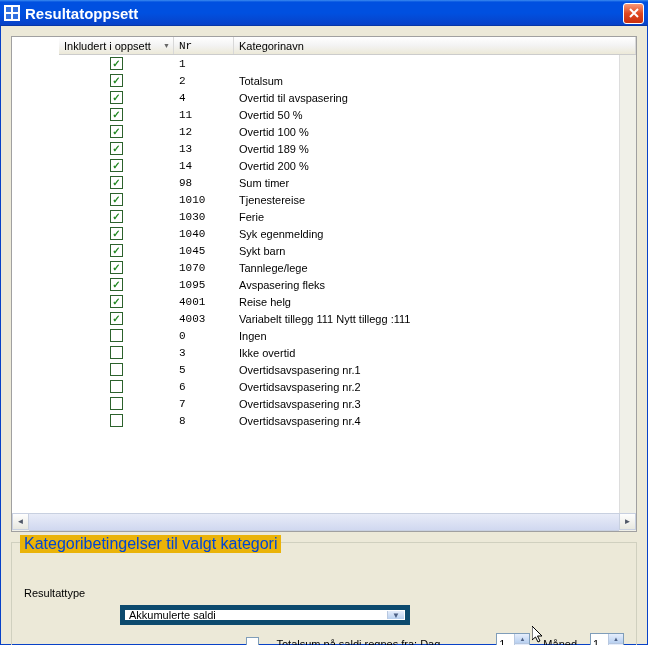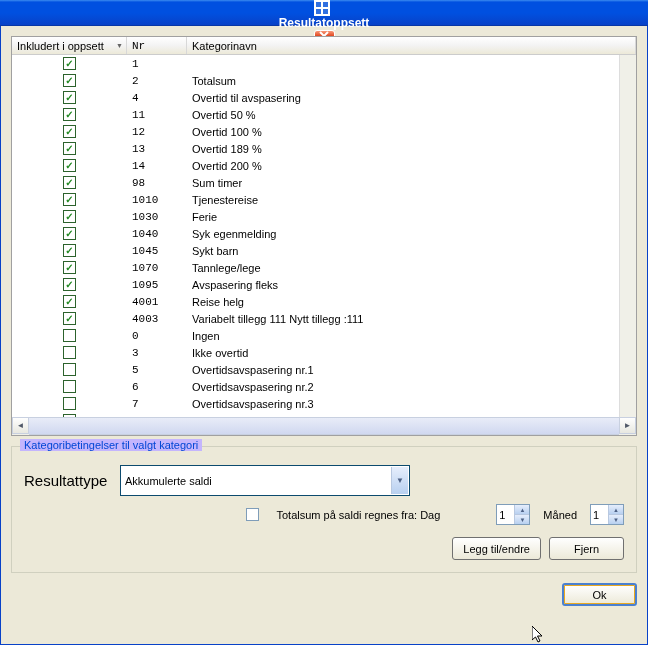--- a/index.html
+++ b/index.html
@@ -13,22 +13,21 @@
     overflow: hidden;
   }
   .titlebar {
     height: 26px;
     background: linear-gradient(to bottom, #3c8cf0 0%, #0050e0 8%, #0050e0 50%, #0842c8 95%, #083090 100%);
     color: #fff;
     display: flex;
     align-items: center;
     padding: 0 4px;
     font-weight: bold;
-    font-size: 12px;
-    flex-direction: column;
+    font-size: 15px;
   }
   .titlebar-icon {
     width: 16px;
     height: 16px;
     margin-right: 5px;
     display: inline-block;
   }
   .titlebar-title { flex: 1; }
   .close-btn {
     width: 21px;
@@ -47,22 +46,23 @@
   .content {
     padding: 10px;
     background: #ece9d8;
     height: calc(645px - 26px);
     border: 1px solid #0842c8;
     border-top: none;
   }
   .grid-container {
     border: 1px solid #a0a0a0;
     background: #fff;
-    height: 400px;
+    height: 496px;
     position: relative;
+    padding-left: 47px;
   }
   .grid-header {
     display: flex;
     height: 18px;
     background: linear-gradient(to bottom, #fff 0%, #f3f3f3 50%, #ece9d8 100%);
     border-bottom: 1px solid #ccc;
   }
   .grid-header-cell {
     padding: 2px 5px;
     border-right: 1px solid #d8d8d8;
@@ -141,43 +141,44 @@
   .fieldset {
     margin-top: 10px;
     border: 1px solid #d0d0bf;
     padding: 10px 12px 12px;
     position: relative;
   }
   .fieldset-legend {
     position: absolute;
     top: -8px;
     left: 8px;
-    background: #c4b5fd;
+    background: #eab308;
     padding: 0 4px;
     color: #0046d5;
-    font-size: 11px;
+    font-size: 16px;
   }
   .form-row {
     display: flex;
     align-items: center;
     margin: 8px 0;
   }
   .form-label {
     width: 96px;
-    font-size: 15px;
+    font-size: 11px;
   }
   .combo {
     width: 290px;
-    height: 31px;
+    height: 20px;
     background: #fff;
-    border: 1px solid #0c4a6e;
+    border: 5px solid #0c4a6e;
     display: flex;
     align-items: center;
     padding: 0 4px;
     position: relative;
+    margin-top: 44px;
   }
   .combo-arrow {
     position: absolute;
     right: 1px;
     top: 1px;
     bottom: 1px;
     width: 17px;
     background: linear-gradient(to bottom,#e6eefc,#b8d0f0);
     border-left:1px solid #b8c8e0;
     display:flex;

